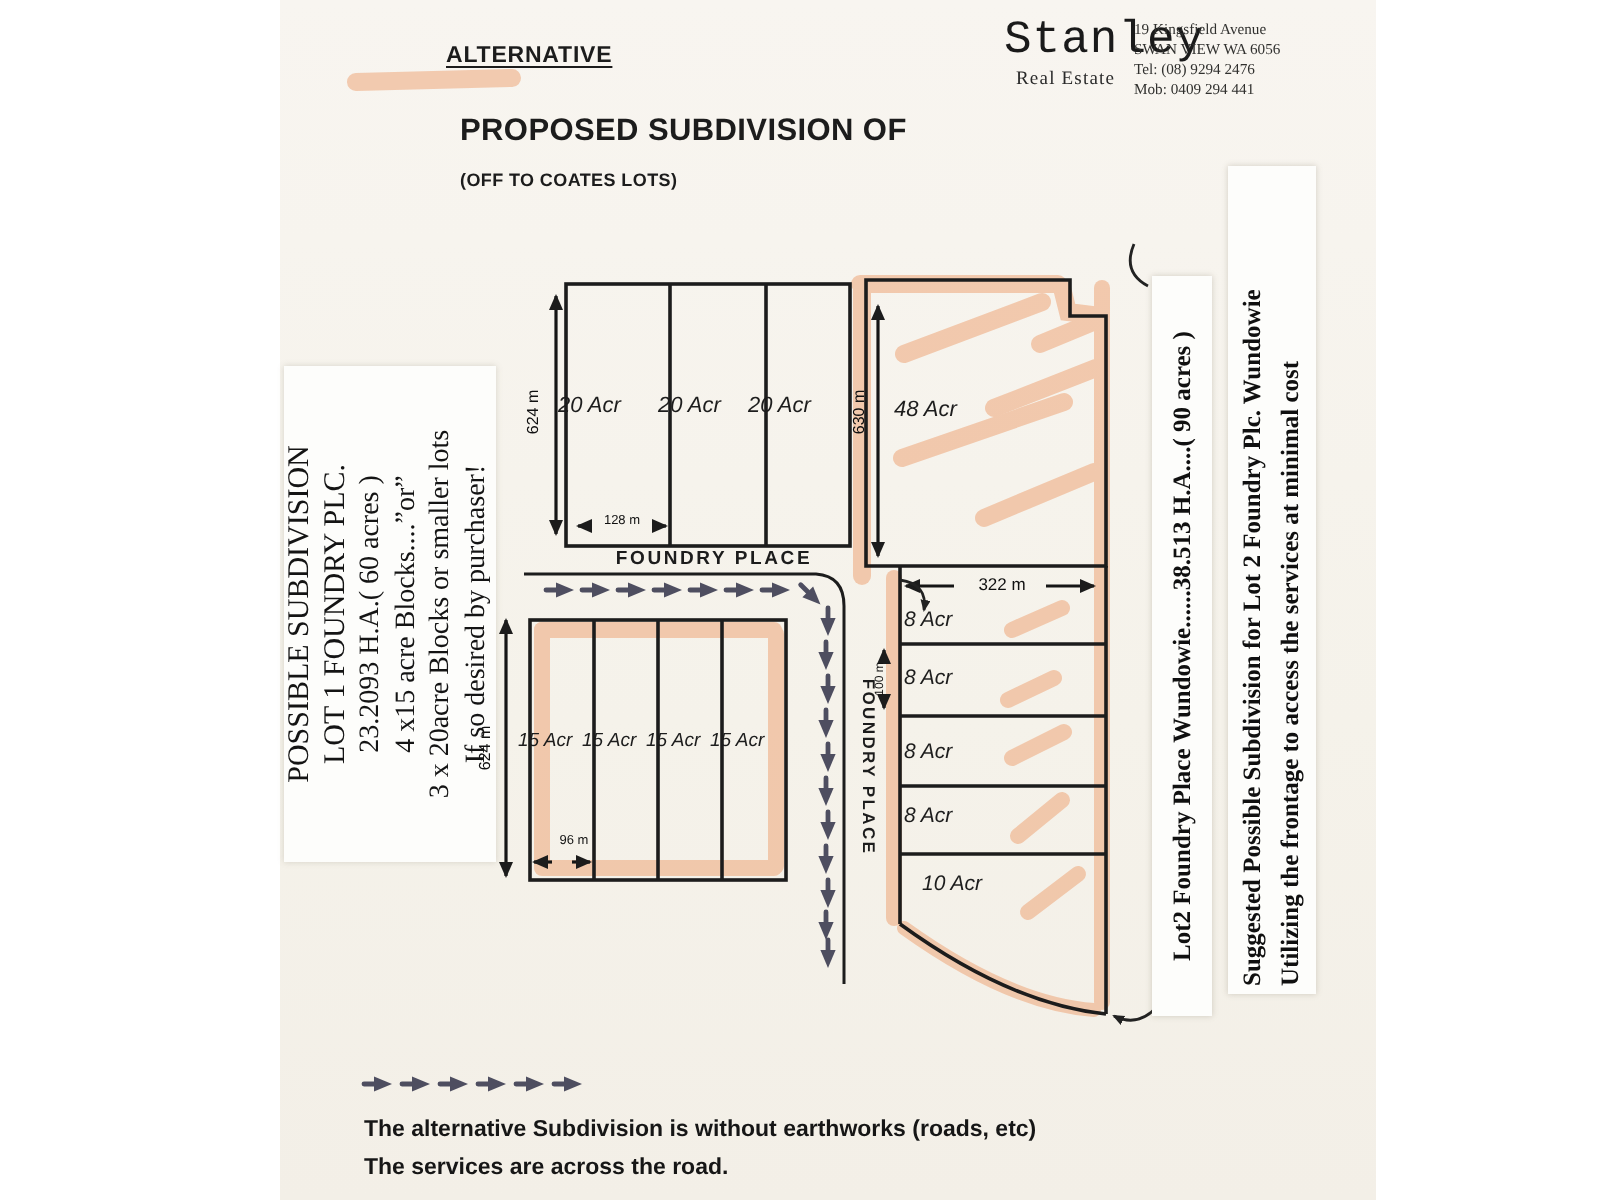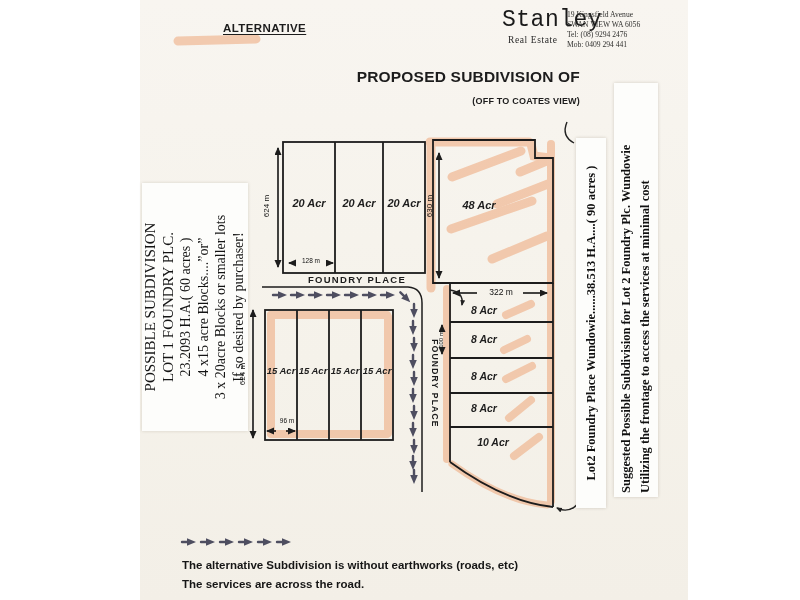--- a/index.html
+++ b/index.html
@@ -11,30 +11,30 @@
   .lbl{position:absolute;white-space:nowrap;}
   .sans{font-family:"Liberation Sans",sans-serif;}
   .serif{font-family:"Liberation Serif",serif;}
   .rot-ccw{transform:rotate(-90deg);transform-origin:center;}
   .rot-cw{transform:rotate(90deg);transform-origin:center;}
   .alt{left:179px;top:22px;font-weight:700;font-size:11.5px;letter-spacing:.4px;
        text-decoration:underline;text-underline-offset:2px;margin-left:44px;}
   .brand-name{left:502px;top:7px;font-size:23px;letter-spacing:.5px;color:#1a1a1a;font-family:Liberation Mono, monospace;}
   .brand-tag{left:508px;top:35px;font-size:9.5px;letter-spacing:.6px;color:#2a2a2a;}
   .addr{left:567px;top:10px;font-size:7.6px;line-height:10px;color:#30302e;}
-  .title-block{left:230px;top:68px;width:350px;text-align:right;}
+  .title-block{left:230px;top:57px;width:350px;text-align:left;}
   .title-block .t1,.title-block .t2{font-weight:700;font-size:15.5px;letter-spacing:.2px;}
   .title-block .t2{margin-top:12px;}
   .title-block .t3{font-weight:700;font-size:9px;margin-top:10px;letter-spacing:.2px;}
   .left-note{left:71px;top:254px;width:248px;height:106px;background:#fdfdfb;
              text-align:center;font-family:"Liberation Serif",serif;color:#141414;
              line-height:17.5px;box-shadow:0 0 3px rgba(120,110,90,.25);}
   .left-note .big{font-size:15px;}
   .left-note .med{font-size:14px;}
-  .lot{font-style:italic;color:#1d1d1d;text-align:center;font-weight:bold;}
+  .lot{font-style:italic;color:#1d1d1d;text-align:left;}
   .road-h{left:300px;top:274px;width:114px;text-align:center;font-weight:700;
           font-size:9.5px;letter-spacing:1.3px;}
   .road-v{left:380px;top:377px;width:106px;height:13px;text-align:center;font-weight:700;
           font-size:8.5px;letter-spacing:1.2px;}
   .meas{font-size:8px;text-align:center;color:#111;}
   .meas-s{font-size:6.5px;text-align:center;color:#111;}
   .strip{background:#fdfdfb;font-family:"Liberation Serif",serif;font-weight:700;color:#101010;
          box-shadow:0 0 3px rgba(120,110,90,.3);}
   .strip-a{left:406px;top:308px;width:370px;height:30px;line-height:30px;
            text-align:center;font-size:12.5px;}
@@ -166,21 +166,21 @@
   <div class="lbl brand-tag serif">Real Estate</div>
   <div class="lbl addr serif">
     <div>19 Kingsfield Avenue</div>
     <div>SWAN VIEW WA 6056</div>
     <div>Tel: (08) 9294 2476</div>
     <div>Mob: 0409 294 441</div>
   </div>
 
   <div class="lbl title-block">
     <div class="t1">PROPOSED SUBDIVISION OF</div>
-    <div class="t3">(OFF TO COATES VIEW)</div>
+    <div class="t3">(OFF TO COATES LOTS)</div>
   </div>
 
   <div class="lbl left-note rot-ccw">
     <div class="big">POSSIBLE SUBDIVISION</div>
     <div class="big">LOT 1 FOUNDRY PLC.</div>
     <div class="med">23.2093 H.A.( 60 acres )</div>
     <div class="med">4 x15 acre Blocks....”or”</div>
     <div class="med">3 x 20acre Blocks or smaller lots</div>
     <div class="med">If so desired by purchaser!</div>
   </div>

